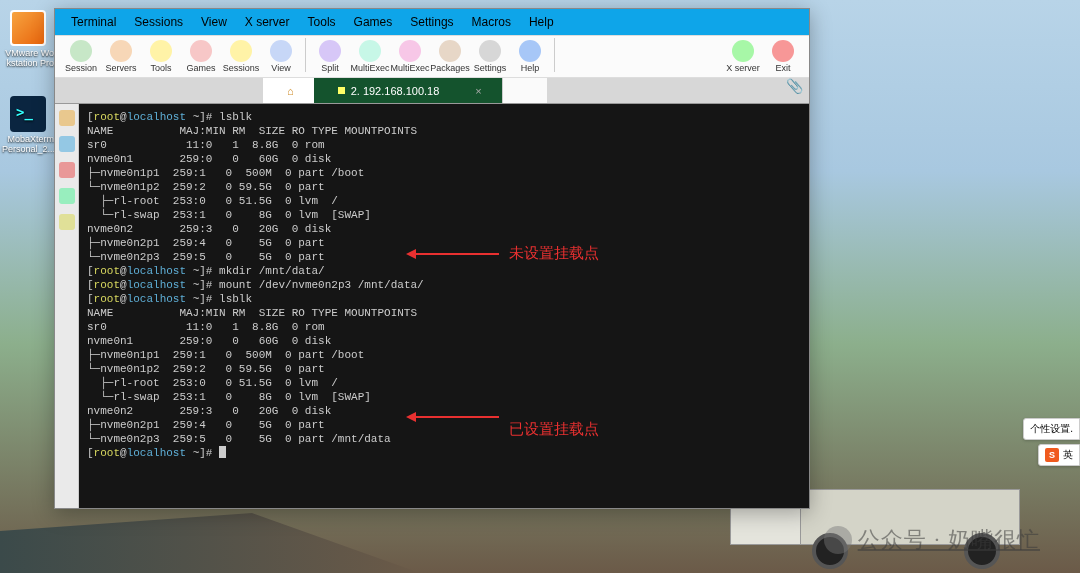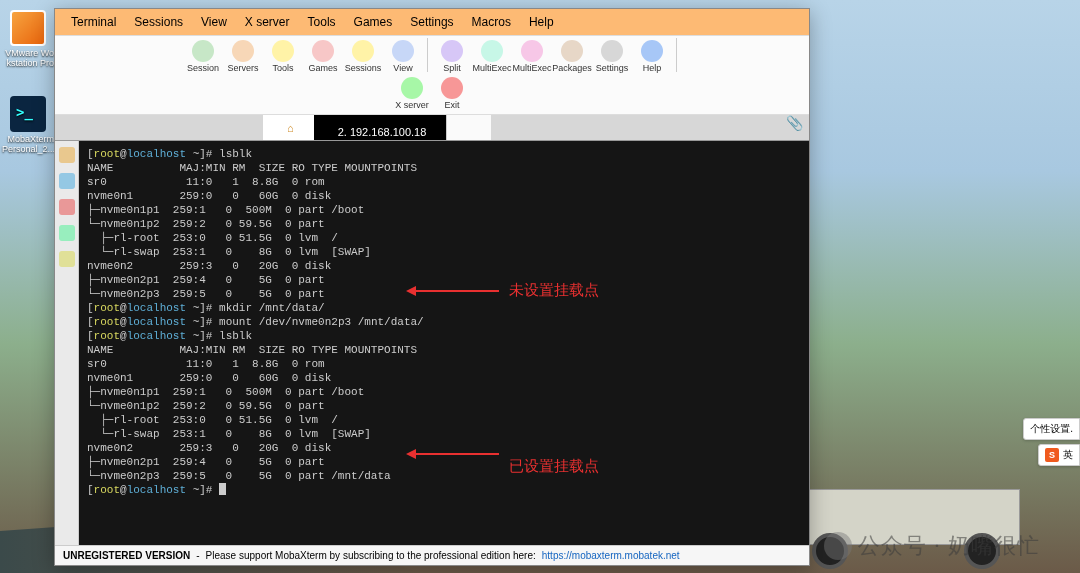--- a/index.html
+++ b/index.html
@@ -19,33 +19,33 @@
 
 .window {
   position: absolute; top: 8px; left: 54px; width: 756px;
   background: #f2f2f2; border: 1px solid #888; box-shadow: 0 4px 20px rgba(0,0,0,.3);
   display: flex; flex-direction: column;
 }
 .titlebar { height: 28px; display: flex; align-items: center; padding: 0 6px; background: #fff; }
 .titlebar .ico { width: 16px; height: 16px; background: #0a2540; border-radius: 2px; margin-right: 6px; }
 .titlebar .ttl { flex: 1; font-size: 12px; }
 .wbtn { width: 42px; height: 28px; display: flex; align-items: center; justify-content: center; font-size: 12px; font-family: Arial; cursor: pointer; }
-.mbar { display: flex; gap: 2px; padding: 4px 8px; font-size: 12px; background: #fdba74; border-bottom: 1px solid #ddd; }
+.mbar { display: flex; gap: 2px; padding: 4px 8px; font-size: 12px; background: #0ea5e9; border-bottom: 1px solid #ddd; }
 .mbar span { padding: 2px 8px; cursor: pointer; }
-.tbar { display: flex; align-items: center; padding: 2px 6px; background: #fbfbfb; border-bottom: 1px solid #ddd; flex-direction: column; }
+.tbar { display: flex; align-items: center; padding: 2px 6px; background: #fbfbfb; border-bottom: 1px solid #ddd; }
 .tbtn { width: 40px; text-align: center; font-size: 9px; color: #333; cursor: pointer; padding: 2px 0; }
 .tbtn .ti { width: 22px; height: 22px; margin: 0 auto 1px; border-radius: 11px; }
 .tsep { width: 1px; height: 34px; background: #ccc; margin: 0 4px; }
 .tspacer { flex: 1; }
 
 .tabsrow { height: 26px; display: flex; align-items: stretch; background: #d7d7d7; border-bottom: 1px solid #999; font-size: 11px; }
 .qconnect { width: 208px; background: #fff; border-right: 1px solid #ccc; padding: 5px 10px; color: #999; font-style: italic; margin-top: 40px; }
 .tab { padding: 5px 20px 5px 24px; position: relative; cursor: pointer; display:flex;align-items:center;gap:6px; }
 .tab.home { background: #fff; color: #d09030; }
-.tab.session { background: #000000; color: #fff; flex-direction: column; }
+.tab.session { background: #14532d; color: #fff; }
 .tab.session .tx{width:7px;height:7px;background:#ff6;} 
 .tab.session .cx{margin-left:30px;color:#aaa;}
 .tab.plus { width: 24px; background:#fafafa; border-left:1px solid #ccc; }
 .attach { margin-left:auto; width:28px; text-align:center; color:#888; font-size:14px; }
 
 .body { display: flex; height: 404px; }
 .sidebar { width: 24px; background: #eaeaea; border-right: 1px solid #ccc; display: flex; flex-direction: column; align-items: center; padding-top: 6px; gap: 10px; }
 .sidebar .sb { width: 16px; height: 16px; border-radius: 3px; opacity: 0.6; }
 
 .term { flex: 1; background: #151515; color: #ccc; font: 11px/14px "Consolas","Courier New",monospace; padding: 6px 8px; position: relative; overflow: hidden; white-space: pre; }
@@ -58,21 +58,21 @@
 .arrow::before { content: ""; position: absolute; left: -8px; top: -4px; border: 5px solid transparent; border-right: 10px solid #e83030; }
 .note { position: absolute; color: #e83030; font-size: 15px; font-family: "Microsoft YaHei", sans-serif; }
 
 .footer { height: 20px; background: #f6f6f6; border-top: 1px solid #ccc; font-size: 10px; display: flex; align-items: center; padding: 0 8px; gap: 6px; }
 .footer .unreg { font-weight: bold; }
 .footer a { color: #1565c0; text-decoration: none; }
 
 .rpanel { position: absolute; right: 0; top: 418px; display:flex;flex-direction:column;gap:4px;align-items:flex-end; }
 .rpanel .chip { background:#fff; border:1px solid #ccc; border-radius:3px 0 0 3px; font-size:10px; padding:3px 6px; box-shadow:0 1px 3px rgba(0,0,0,.2); display:flex;align-items:flex-start;gap:4px;}
 .rpanel .ime .sq{width:14px;height:14px;background:#f05a1e;border-radius:2px;color:#fff;font:bold 9px/14px sans-serif;text-align:center;}
-.wm { position:absolute; right:40px; bottom:12px; font:22px "Microsoft YaHei"; color:rgba(60,60,60,.55); letter-spacing:1px; display:flex;align-items:center;gap:6px;}
+.wm { position:absolute; right:40px; bottom:18px; font:22px "Microsoft YaHei"; color:rgba(60,60,60,.55); letter-spacing:1px; display:flex;align-items:center;gap:6px;text-decoration:underline;}
 .wm .wc{width:28px;height:28px;border-radius:14px;background:rgba(120,120,120,.45);}
 .road { position:absolute; left:0; bottom:0; width:420px; height:60px; background:linear-gradient(90deg,#3b4a4a,#6b5a48); clip-path: polygon(0 100%, 100% 100%, 60% 0, 0 30%); }
 .truck { position:absolute; right:60px; bottom:0; width:320px; height:120px; }
 .truck .bed{position:absolute;bottom:28px;right:0;width:220px;height:56px;background:#d4d4c8;border:1px solid #999;}
 .truck .cab{position:absolute;bottom:28px;right:210px;width:80px;height:66px;background:#e4e4dc;border:1px solid #999;}
 .truck .wheel{position:absolute;bottom:4px;width:36px;height:36px;border-radius:18px;background:#222;border:4px solid #555;}
 .truck .w1{right:20px;} .truck .w2{right:172px;}
 </style>
 </head>
 <body>
@@ -199,26 +199,20 @@
       <div class="sb" style="background:#d8d860"></div>
     </div>
     <div class="term" id="term"><div>[<span class="y">root</span>@<span class="c">localhost</span> <span class="w">~</span>]# lsblk</div><div>NAME          MAJ:MIN RM  SIZE RO TYPE MOUNTPOINTS</div><div>sr0            11:0   1  8.8G  0 rom</div><div>nvme0n1       259:0   0   60G  0 disk</div><div>├─nvme0n1p1  259:1   0  500M  0 part /boot</div><div>└─nvme0n1p2  259:2   0 59.5G  0 part</div><div>  ├─rl-root  253:0   0 51.5G  0 lvm  /</div><div>  └─rl-swap  253:1   0    8G  0 lvm  [SWAP]</div><div>nvme0n2       259:3   0   20G  0 disk</div><div>├─nvme0n2p1  259:4   0    5G  0 part</div><div>└─nvme0n2p3  259:5   0    5G  0 part</div><div>[<span class="y">root</span>@<span class="c">localhost</span> <span class="w">~</span>]# mkdir /mnt/data/</div><div>[<span class="y">root</span>@<span class="c">localhost</span> <span class="w">~</span>]# mount /dev/nvme0n2p3 /mnt/data/</div><div>[<span class="y">root</span>@<span class="c">localhost</span> <span class="w">~</span>]# lsblk</div><div>NAME          MAJ:MIN RM  SIZE RO TYPE MOUNTPOINTS</div><div>sr0            11:0   1  8.8G  0 rom</div><div>nvme0n1       259:0   0   60G  0 disk</div><div>├─nvme0n1p1  259:1   0  500M  0 part /boot</div><div>└─nvme0n1p2  259:2   0 59.5G  0 part</div><div>  ├─rl-root  253:0   0 51.5G  0 lvm  /</div><div>  └─rl-swap  253:1   0    8G  0 lvm  [SWAP]</div><div>nvme0n2       259:3   0   20G  0 disk</div><div>├─nvme0n2p1  259:4   0    5G  0 part</div><div>└─nvme0n2p3  259:5   0    5G  0 part /mnt/data</div><div>[<span class="y">root</span>@<span class="c">localhost</span> <span class="w">~</span>]# <span class="cursor"></span></div>
       <div class="arrow" style="top:149px;left:330px;"></div>
       <div class="note" style="top:142px;left:430px;">未设置挂载点</div>
       <div class="arrow" style="top:312px;left:330px;"></div>
       <div class="note" style="top:318px;left:430px;">已设置挂载点</div>
     </div>
   </div>
 
-  <div class="footer">
-    <span class="unreg">UNREGISTERED VERSION</span>
-    <span>-</span>
-    <span>Please support MobaXterm by subscribing to the professional edition here:</span>
-    <a href="#">https://mobaxterm.mobatek.net</a>
-  </div>
 </div>
 
 <div class="rpanel">
   <div class="chip">
       <span>个性设置.</span>
     </div>
   <div class="chip ime">
       <span class="sq">S</span>
       <span>英</span>
     </div>

